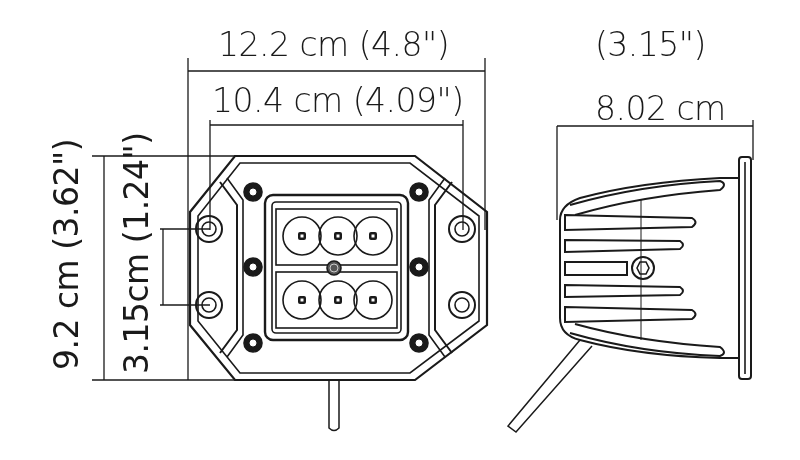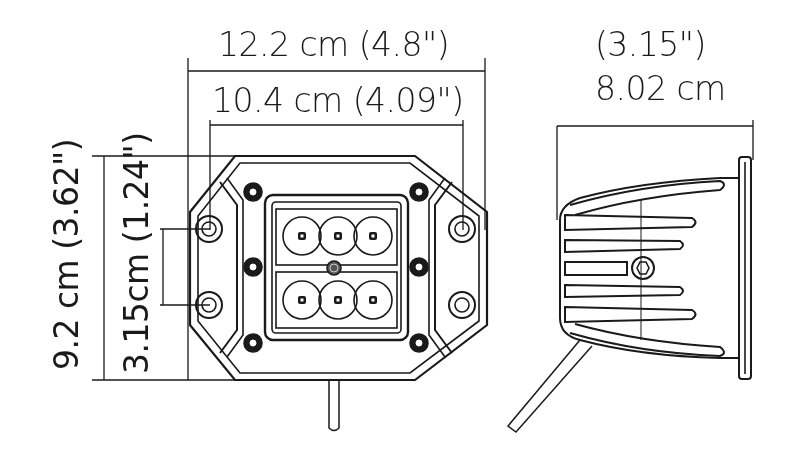--- a/index.html
+++ b/index.html
@@ -11,21 +11,21 @@
             white-space: nowrap; line-height: 1; transform-origin: left top;
             transform: rotate(-90deg); }
   svg.draw { position: absolute; left: 0; top: 0; }
 </style>
 </head>
 <body>
 
 <div class="label" style="left:218px; top:28px;">12.2 cm (4.8")</div>
 <div class="label" style="left:212px; top:84px;">10.4 cm (4.09")</div>
 <div class="label" style="left:595px; top:28px;">(3.15")</div>
-<div class="label" style="left:595px; top:72px;text-align:center;">8.02 cm</div>
+<div class="label" style="left:595px; top:92px;text-align:center;">8.02 cm</div>
 <div class="vlabel" style="left:50px; top:370px;">9.2 cm (3.62")</div>
 <div class="vlabel" style="left:120px; top:374px;">3.15cm (1.24")</div>
 
 <svg class="draw" width="800" height="460" viewBox="0 0 800 460" fill="none" stroke="#1a1a1a" stroke-width="1.6">
 
   <g stroke-width="1.3">
 
     <line x1="188" y1="58" x2="188" y2="380"></line>
     <line x1="485" y1="58" x2="485" y2="230"></line>
     <line x1="188" y1="71" x2="485" y2="71"></line>

